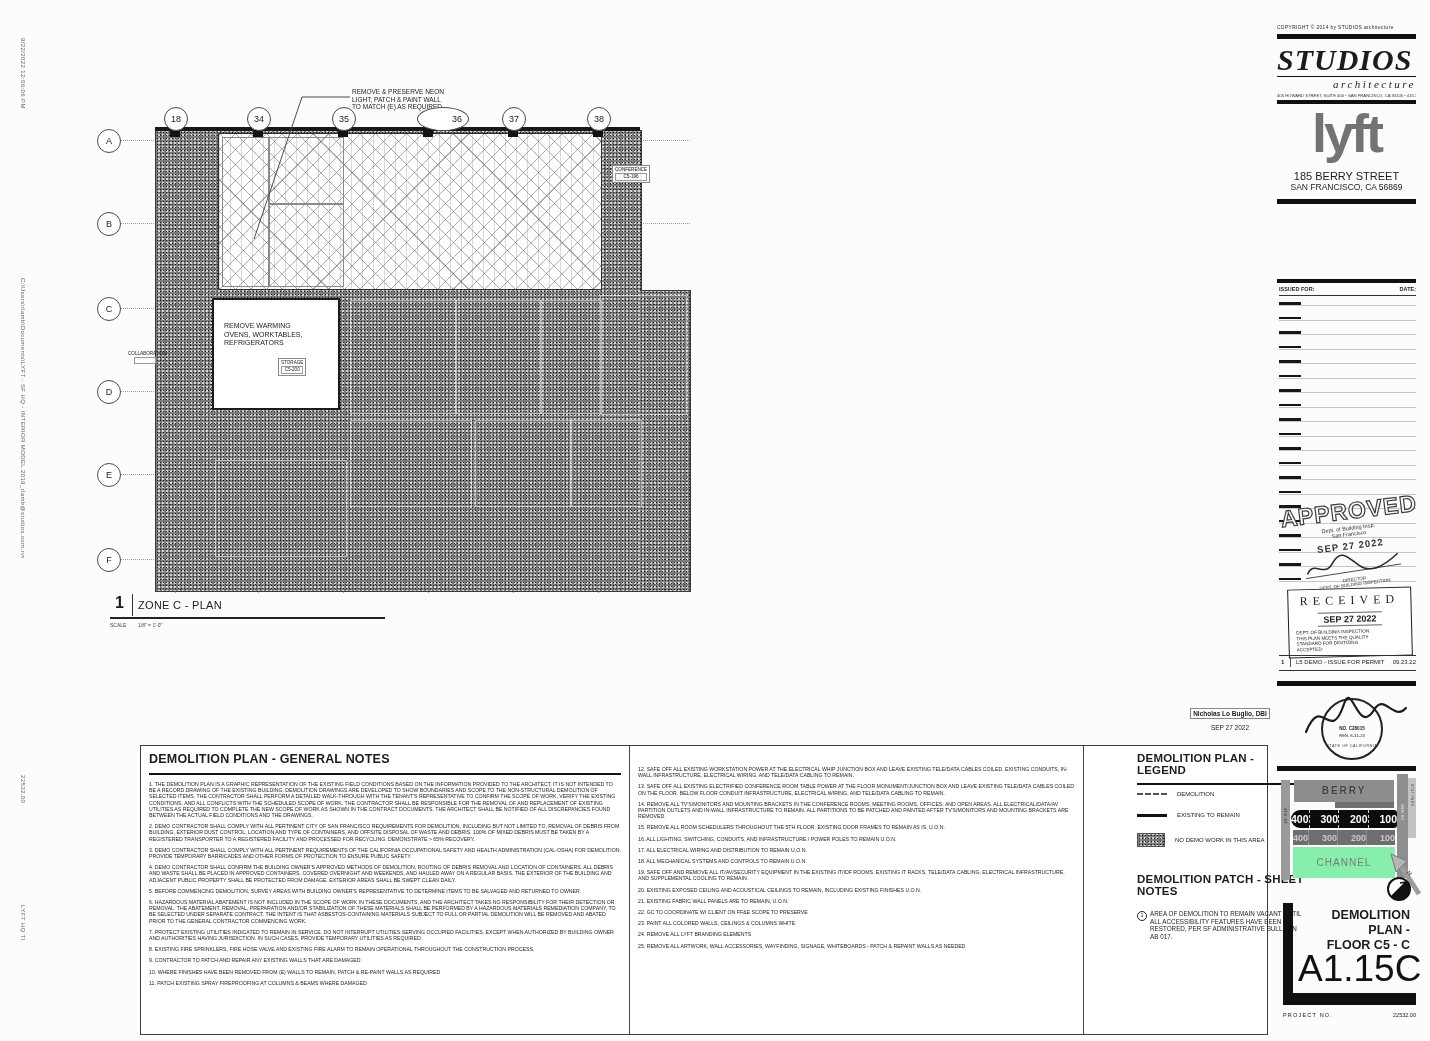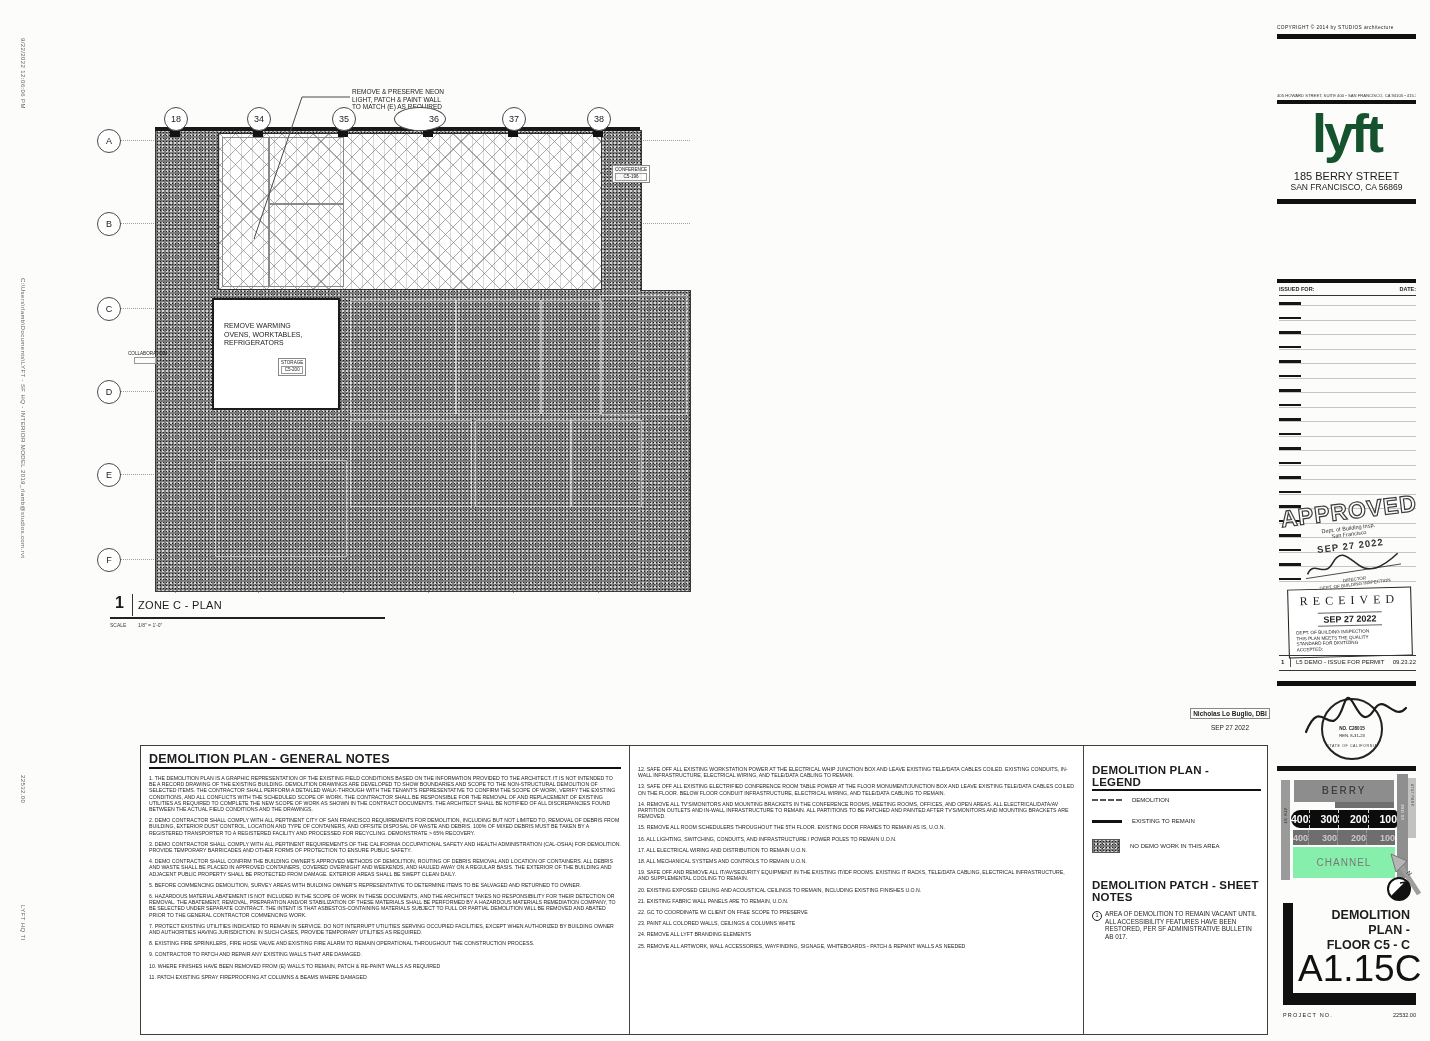--- a/index.html
+++ b/index.html
@@ -26,39 +26,39 @@
   .colsq{position:absolute;width:10px;height:13px;background:#121212;}
   .chip{position:absolute;background:rgba(255,255,255,.92);border:1px solid #888;
         font-size:4.6px;line-height:5.4px;text-align:center;color:#222;padding:1px 2px;}
   .pre{white-space:pre-line;}
 
   
   .notesbox{position:absolute;left:140px;top:745px;width:1128px;height:290px;
             border:1.2px solid #3e3e3e;background:#fff;box-sizing:border-box;}
   .ncol{position:absolute;top:0;bottom:0;box-sizing:border-box;padding:6px 8px;overflow:hidden;}
   .nhead{font-size:12.5px;font-weight:bold;letter-spacing:.2px;border-bottom:2px solid #111;
-         padding-bottom:1px;margin:0 0 6px;}
+         padding-bottom:7px;margin:0 0 6px;}
   .note{font-size:5.2px;line-height:6.2px;margin:0 0 5px;color:#1e1e1e;}
   .lgrow{display:flex;align-items:center;margin-bottom:15px;font-size:6px;color:#222;}
   .sw{margin-right:10px;flex:none;}
   .sw-dash{width:30px;border-top:2px dashed #555;height:0;}
   .sw-solid{width:30px;border-top:3px solid #111;height:0;}
   .sw-stip{width:26px;height:12px;border:1px solid #555;}
   .snote{display:flex;font-size:6.3px;line-height:7.6px;color:#1e1e1e;}
   .circ1{flex:none;width:8px;height:8px;border:1px solid #222;border-radius:50%;font-size:5.5px;
          display:flex;align-items:center;justify-content:center;margin-right:3px;margin-top:1px;}
 
   
   .bar{position:absolute;left:1277px;width:139px;background:#101010;}
   .studios-name{font-family:"Liberation Serif",serif;font-style:italic;font-weight:600;
                 font-size:30px;letter-spacing:1px;display:block;border-bottom:1.5px solid #111;
                 text-align:left;line-height:32px;}
   .studios-sub{font-family:"Liberation Serif",serif;font-style:italic;font-size:11px;
                letter-spacing:2.5px;display:block;text-align:right;margin-top:1px;}
-  .lyft{font-weight:900;font-size:54px;letter-spacing:-3px;line-height:54px;color:#14532d;}
+  .lyft{font-weight:900;font-size:54px;letter-spacing:-3px;line-height:54px;color:#737373;}
   .ifrow{height:3px;position:relative;}
   .ifrow::before{content:"";position:absolute;left:0;top:0;width:22px;height:2.5px;background:#161616;}
   .ifrow::after{content:"";position:absolute;left:0;top:3px;width:100%;height:1px;background:#c6c6c6;}
   .appr-word{font-size:23px;font-weight:800;letter-spacing:1px;color:#fdfdfd;
              -webkit-text-stroke:1.2px #3c3c3c;text-align:center;}
   .tinyc{font-size:5.5px;text-align:center;color:#333;}
   .recbox{position:absolute;left:1288px;top:588px;width:116px;border:1.6px solid #1d1d1d;
           background:rgba(255,255,255,.94);transform:rotate(-1.5deg);padding:4px 3px 5px;text-align:center;}
   .rec-word{font-family:"Liberation Serif",serif;font-size:12px;letter-spacing:5px;color:#222;}
   .mapnum{display:flex;height:100%;align-items:center;justify-content:space-around;font-weight:bold;}
@@ -138,21 +138,21 @@
     <div class="abs pre" style="left:352px;top:88px;font-size:6.5px;line-height:7.5px;color:#222;">REMOVE &amp; PRESERVE NEON
 LIGHT, PATCH &amp; PAINT WALL
 TO MATCH (E) AS REQUIRED</div>
     <svg class="abs" style="left:150px;top:85px;" width="560" height="520">
       <polyline points="200,12 152,12 104,154" fill="none" stroke="#4a4a4a" stroke-width="1"></polyline>
     </svg>
 
     <div class="bub" style="left:164px;top:107px;">18</div>
     <div class="bub" style="left:247px;top:107px;">34</div>
     <div class="bub" style="left:332px;top:107px;">35</div>
-    <div class="bub" style="left:394px;top:107px;padding-left:28px;">36</div>
+    <div class="bub" style="left:417px;top:107px;padding-left:28px;">36</div>
     <div class="bub" style="left:502px;top:107px;">37</div>
     <div class="bub" style="left:587px;top:107px;">38</div>
     <div class="bub" style="left:97px;top:129px;">A</div>
     <div class="bub" style="left:97px;top:212px;">B</div>
     <div class="bub" style="left:97px;top:297px;">C</div>
     <div class="bub" style="left:97px;top:380px;">D</div>
     <div class="bub" style="left:97px;top:463px;">E</div>
     <div class="bub" style="left:97px;top:548px;">F</div>
   </div>
 
@@ -196,21 +196,21 @@
       <p class="note">18. ALL MECHANICAL SYSTEMS AND CONTROLS TO REMAIN U.O.N.</p>
       <p class="note">19. SAFE OFF AND REMOVE ALL IT/AV/SECURITY EQUIPMENT IN THE EXISTING IT/IDF ROOMS.  EXISTING IT RACKS, TELE/DATA CABLING, ELECTRICAL INFRASTRUCTURE, AND SUPPLEMENTAL COOLING TO REMAIN.</p>
       <p class="note">20. EXISTING EXPOSED CEILING AND ACOUSTICAL CEILINGS TO REMAIN, INCLUDING EXISTING FINISHES U.O.N.</p>
       <p class="note">21. EXISTING FABRIC WALL PANELS ARE TO REMAIN, U.O.N.</p>
       <p class="note">22. GC TO COORDINATE W/ CLIENT ON FF&amp;E SCOPE TO PRESERVE</p>
       <p class="note">23. PAINT ALL COLORED WALLS, CEILINGS &amp; COLUMNS WHITE</p>
       <p class="note">24. REMOVE ALL LYFT BRANDING ELEMENTS</p>
       <p class="note">25. REMOVE ALL ARTWORK, WALL ACCESSORIES, WAYFINDING, SIGNAGE, WHITEBOARDS - PATCH &amp; REPAINT WALLS AS NEEDED</p>
     </div>
     <div class="abs" style="left:942px;top:0;bottom:0;border-left:1px solid #444;"></div>
-    <div class="ncol" style="left:943px;width:185px;margin-top:12px;">
+    <div class="ncol" style="left:988px;width:185px;">
       <h3 class="nhead" style="font-size:11.5px;">DEMOLITION PLAN - LEGEND</h3>
       <div class="lgrow">
         <span class="sw sw-dash"></span>
         <span>DEMOLITION</span>
       </div>
       <div class="lgrow">
         <span class="sw sw-solid"></span>
         <span>EXISTING TO REMAIN</span>
       </div>
       <div class="lgrow">
@@ -221,20 +221,24 @@
       <div class="snote">
         <span class="circ1">1</span>
         <span>AREA OF DEMOLITION TO REMAIN VACANT UNTIL ALL ACCESSIBILITY FEATURES HAVE BEEN RESTORED, PER SF ADMINISTRATIVE BULLETIN AB 017.</span>
       </div>
     </div>
   </div>
 
   <div class="abs" style="left:1277px;top:25px;width:139px;font-size:4.8px;letter-spacing:.4px;color:#222;">COPYRIGHT © 2014 by STUDIOS architecture</div>
   <div class="bar" style="top:34px;height:5px;"></div>
 
+  <div class="abs" style="left:1277px;top:44px;width:139px;">
+    <span class="studios-name">STUDIOS</span>
+    <span class="studios-sub">architecture</span>
+  </div>
   <div class="abs" style="left:1277px;top:93px;width:139px;font-size:4.2px;color:#333;white-space:nowrap;overflow:hidden;">405 HOWARD STREET, SUITE 400 • SAN FRANCISCO, CA 94105 • 415.398.7575</div>
   <div class="bar" style="top:100px;height:4px;"></div>
 
   <div class="abs lyft" style="left:1277px;top:106px;width:139px;text-align:center;">lyft</div>
   <div class="abs" style="left:1277px;top:170px;width:139px;text-align:center;font-size:11px;">185 BERRY STREET</div>
   <div class="abs" style="left:1277px;top:182px;width:139px;text-align:center;font-size:8.5px;">SAN FRANCISCO, CA 56869</div>
   <div class="bar" style="top:199px;height:5px;"></div>
 
   <div class="bar" style="top:279px;height:4px;"></div>
   <div class="abs" style="left:1279px;top:286px;font-size:5.5px;font-weight:bold;">ISSUED FOR:</div>

